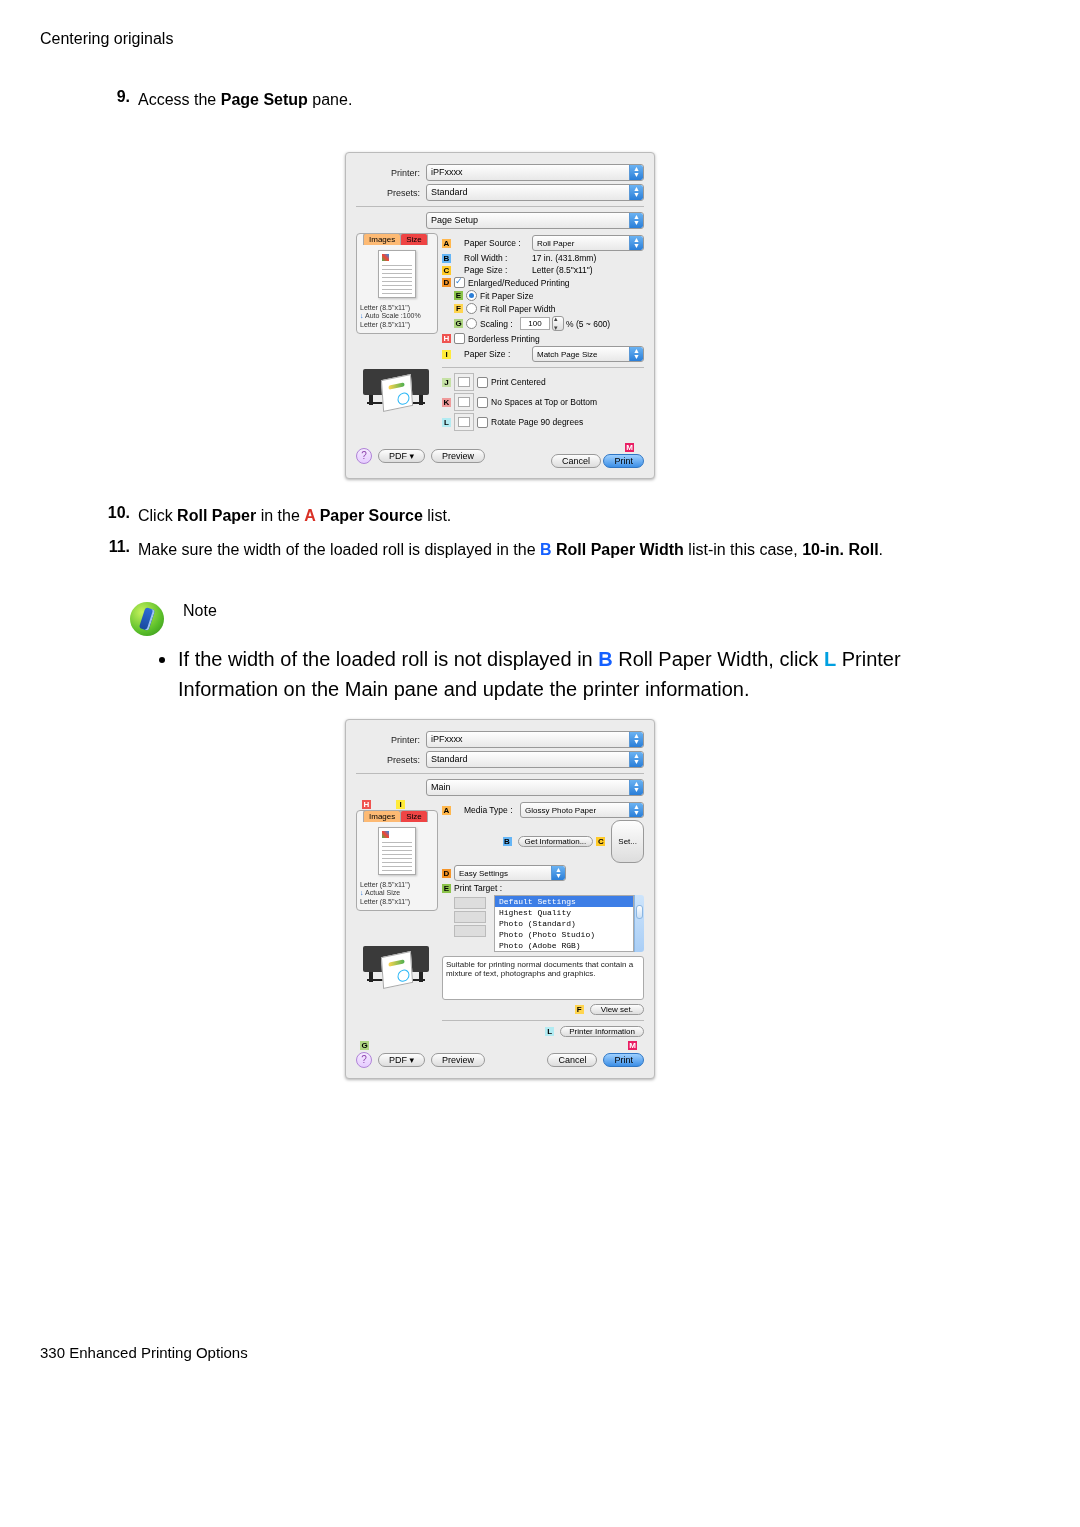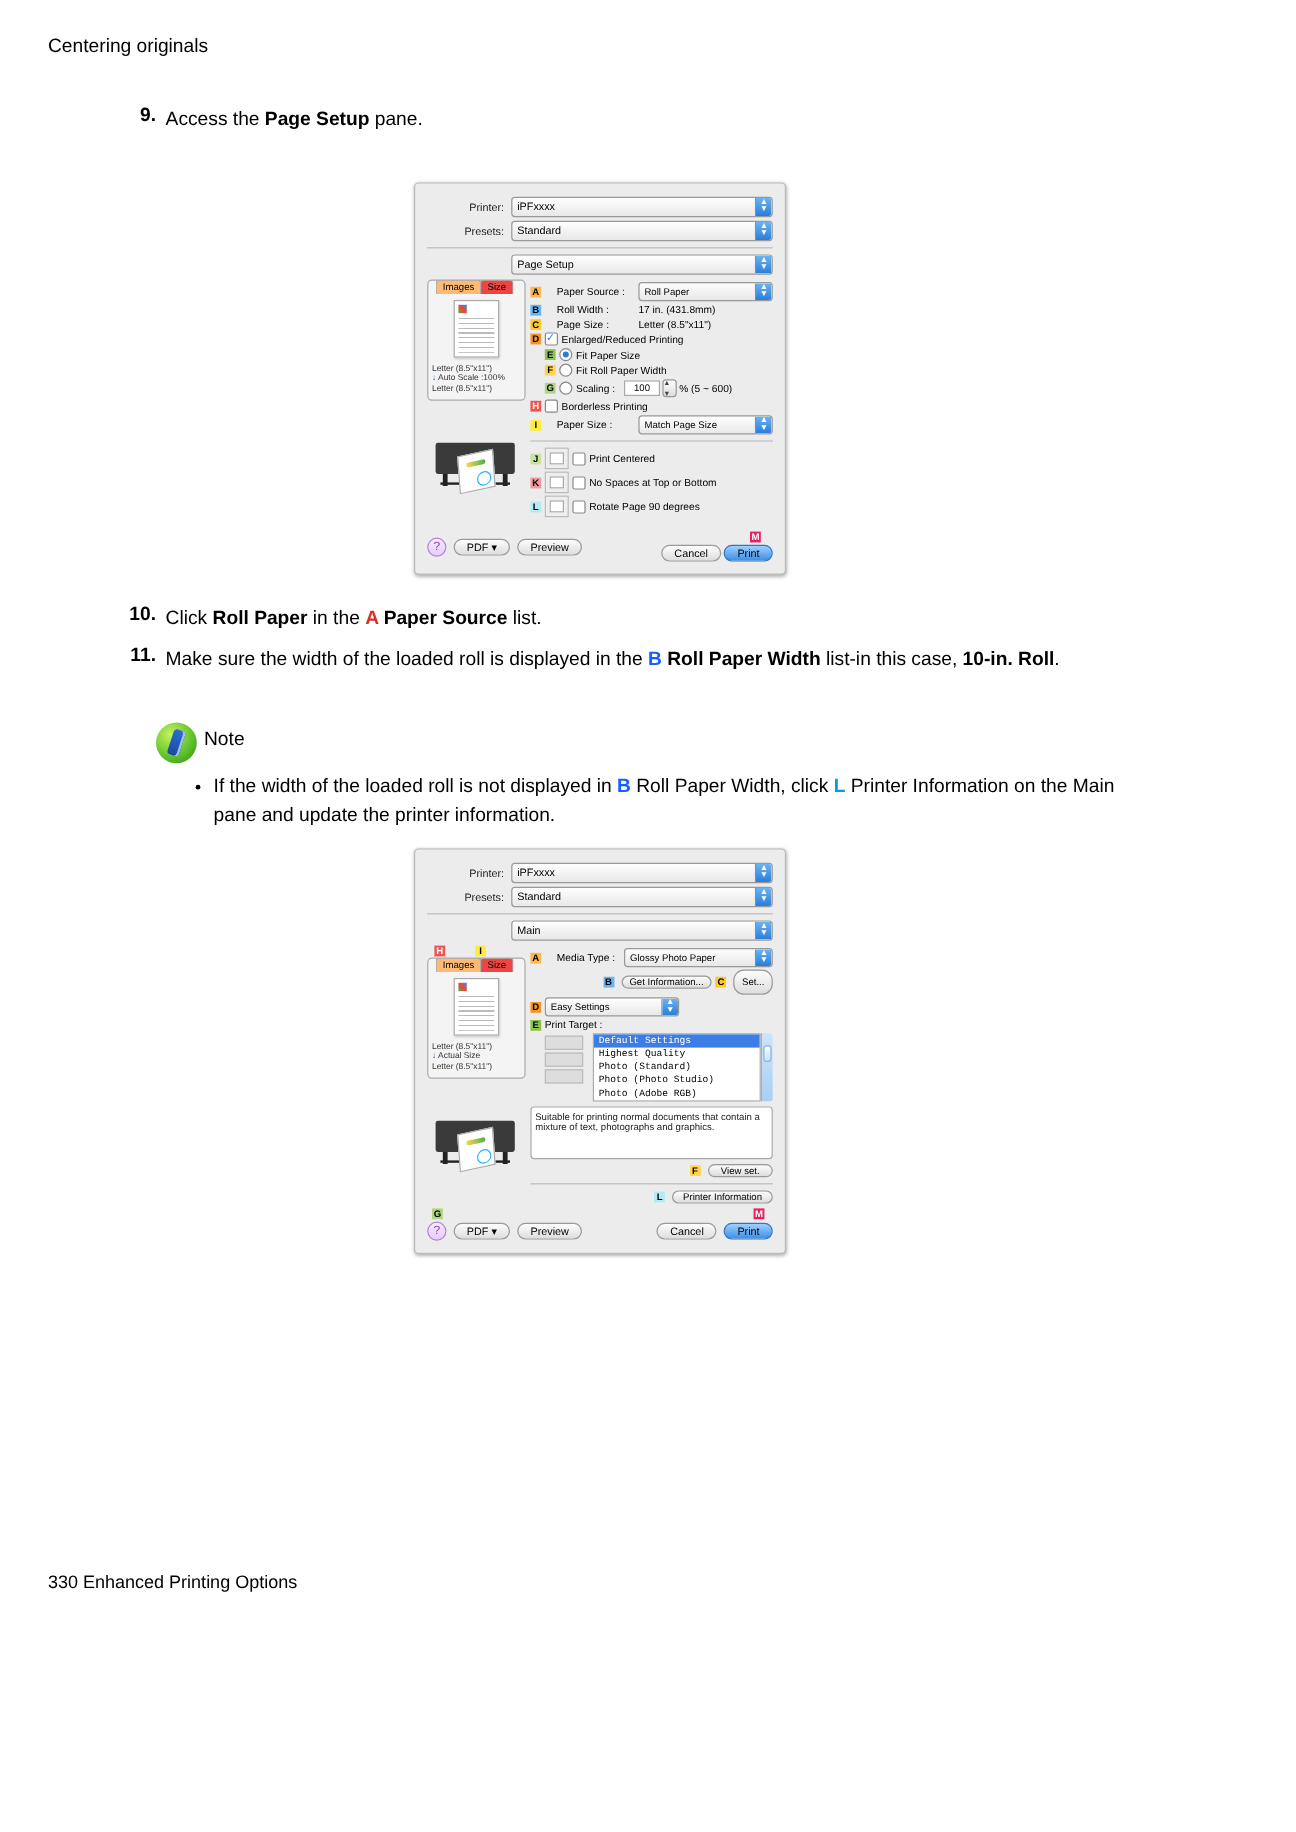--- a/index.html
+++ b/index.html
@@ -148,34 +148,34 @@
   .listbox .item.sel { background:#3d7ee6; color:#fff; }
   .listbox-wrap { display:flex; }
   .listbox-wrap .thumbs { width:36px; margin-right:4px; }
   .listbox-wrap .thumbs div { width:30px; height:10px; background:#ddd; margin:2px 0; border:1px solid #bbb; }
   .scrollbar { width:10px; background:linear-gradient(#cde4fb,#a9cef6); border-left:1px solid #8bb6e2; position:relative; border-radius:0 3px 3px 0; }
   .scrollbar::before{content:'';position:absolute;left:1px;right:1px;top:10px;height:12px;background:linear-gradient(#fdfefe,#cbe0f5);border:1px solid #8bb6e2;border-radius:3px;}
   .desc { border:1px solid #aaa; background:#fff; padding:3px; font-size:8px; color:#222; border-radius:3px; margin-top:4px; height:36px; }
 
   
   .note-block { margin: 18px 0 10px 90px; }
-  .note-head { display:flex; align-items:center; gap:6px; }
+  .note-head { display:flex; align-items:flex-start; gap:19px; }
   .note-icon {
     width:34px; height:34px; border-radius:50%;
     background: radial-gradient(circle at 35% 30%, #c7f25c, #5bbf2a 60%, #2e8b1a);
     position:relative;
   }
   .note-icon::after {
     content:''; position:absolute; left:12px; top:6px; width:10px; height:22px;
     background:linear-gradient(#2e6bd6,#184a9e); border-radius:3px; transform:rotate(18deg);
     box-shadow: inset -2px 0 0 #9fc4f2;
   }
   .note-label { font-size:16px; padding-bottom:4px; }
   .note-ul { margin:8px 0 0 30px; padding:0; }
-  .note-ul li { list-style: disc; margin-left: 18px; margin-bottom:6px; line-height:1.5; font-size:16px; }
+  .note-ul li { list-style: disc; margin-left: 18px; margin-bottom:6px; line-height:1.5; font-size:20px; }
 
   .footer { position:relative; margin-top:20px; font-size:15px; }
 
 </style>
 </head>
 <body>
 
 <div class="page-head">Centering originals</div>
 
 <ol class="steps">
@@ -390,21 +390,21 @@
       <div class="settings-col">
         <div class="fieldrow">
           <span class="lettertag tag-A">A</span>
           <span class="flabel" style="width:56px;">Media Type :</span>
           <div class="macselect small" style="flex:1;"><span>Glossy Photo Paper</span><span class="arrows">▲<br>▼</span></div>
         </div>
         <div class="fieldrow" style="justify-content:flex-end; gap:3px;">
           <span class="lettertag tag-B">B</span>
           <span class="pill" style="font-size:8px;padding:0 6px;">Get Information...</span>
           <span class="lettertag tag-C">C</span>
-          <span class="pill" style="font-size:8px;padding:5px 6px;">Set...</span>
+          <span class="pill" style="font-size:8px;padding:16px 6px;">Set...</span>
         </div>
         <div class="fieldrow">
           <span class="lettertag tag-D">D</span>
           <div class="macselect small" style="width:90px;flex:none;"><span>Easy Settings</span><span class="arrows">▲<br>▼</span></div>
         </div>
         <div class="fieldrow">
           <span class="lettertag tag-E">E</span>
           <span>Print Target :</span>
         </div>
         <div class="listbox-wrap" style="margin-left:12px;font-family:Liberation Mono, monospace;">

